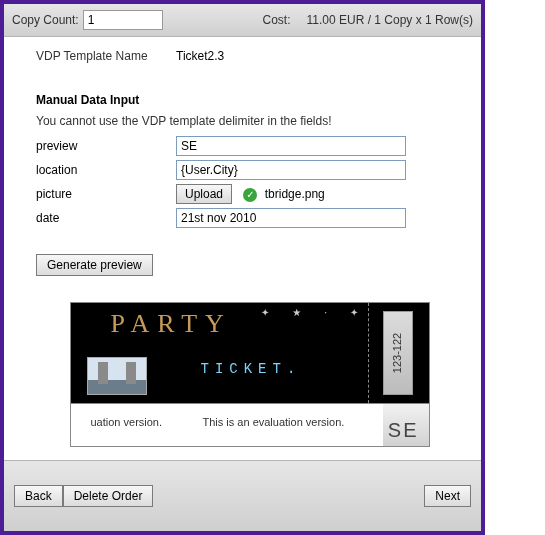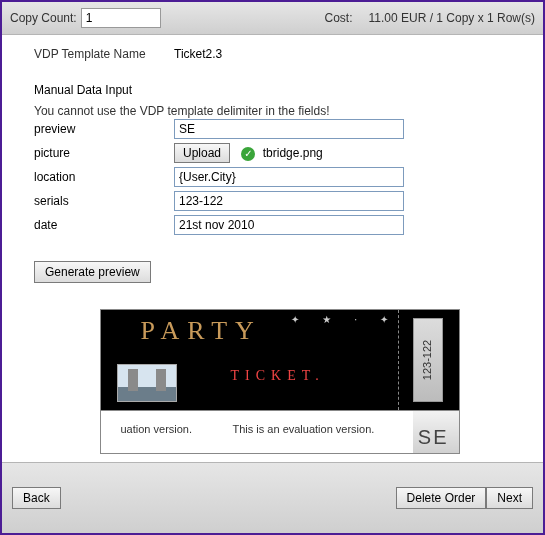--- a/index.html
+++ b/index.html
@@ -1,53 +1,53 @@
 <!DOCTYPE html>
 <html><head>
 <meta charset="utf-8">
 <style>
   html,body{margin:0;padding:0;font-family:Arial,Helvetica,sans-serif;font-size:12px;color:#000;background:#fff}
-  .frame{width:545px;height:535px;border:2px solid #4c1d95;box-sizing:border-box;position:relative}
+  .frame{width:485px;height:535px;border:4px solid #4c1d95;box-sizing:border-box;position:relative}
   .topbar{height:32px;background:linear-gradient(#e6e6e6,#cfcfcf);border-bottom:1px solid #b5b5b5;display:flex;align-items:center;padding:0 8px;font-size:12px;color:#333}
   .topbar .lbl{margin-right:4px}
   .topbar input{width:70px;height:18px;border:1px solid #999;padding:0 4px;font-size:12px}
   .topbar .cost{margin-left:auto;color:#333}
   .topbar .costval{margin-left:16px;color:#333}
   .content{padding:12px 18px 0 32px}
   .row{display:flex;align-items:center;margin-bottom:10px}
   .row .k{width:140px;color:#333}
   .row .v{flex:1}
-  .sect{font-weight:normal;margin:22px 0 6px 0}
-  .note{font-size:12px;color:#333;margin-bottom:0;line-height:1.35}
+  .sect{font-weight:bold;margin:30px 0 6px 0}
+  .note{font-size:12px;color:#333;margin-bottom:7px;line-height:1.35}
   .fld{display:flex;align-items:center;margin-bottom:4px}
   .fld .k{width:140px}
   .fld input[type=text]{width:220px;height:18px;border:1px solid #7d9bbd;padding:0 4px;font-size:12px}
   .fld .ibtn{display:inline-block;border:1px solid #7a7a7a;background:linear-gradient(#f7f7f7,#dcdcdc);padding:2px 8px;margin-right:8px;font-size:12px;cursor:pointer}
   .ok{display:inline-flex;align-items:center;justify-content:center;width:14px;height:14px;border-radius:50%;background:#3aa53a;color:#fff;font-size:10px;line-height:1;margin-right:4px}
   .center{text-align:left;margin:26px 0}
   .btn{display:inline-block;border:1px solid #7a7a7a;background:linear-gradient(#f7f7f7,#dcdcdc);padding:3px 10px;font-size:12px;cursor:pointer}
   .preview{width:360px;margin:4px auto 0 auto;position:relative}
   .preview .img{height:100px;background:#000;position:relative;overflow:hidden;border:1px solid #888}
   .party{position:absolute;left:40px;top:6px;color:#c89a5a;font-size:26px;letter-spacing:8px;font-family:Georgia,serif}
-  .tline{position:absolute;left:130px;top:58px;color:#ef4444;font-size:14px;letter-spacing:6px;font-family:Liberation Serif, serif}
+  .tline{position:absolute;left:130px;top:58px;color:#7dd3fc;font-size:14px;letter-spacing:6px;font-family:Liberation Mono, monospace}
   .dots::before{content:"✦ ★ · ✦";position:absolute;top:4px;right:60px;color:#fff;font-size:10px;letter-spacing:10px;opacity:.8}
   .dash{position:absolute;top:0;bottom:0;right:60px;border-left:1px dashed #888}
   .stub{position:absolute;top:8px;right:16px;bottom:8px;width:28px;background:linear-gradient(#dcdcdc,#bcbcbc);border:1px solid #999;display:flex;align-items:center;justify-content:center}
   .stub span{transform:rotate(-90deg);font-size:11px;color:#333;white-space:nowrap}
   .bridge{position:absolute;left:16px;top:54px;width:58px;height:36px;background:linear-gradient(#d7e4ef 60%,#6b7d8a 60%);border:1px solid #aaa}
   .bridge::before,.bridge::after{content:"";position:absolute;top:4px;width:10px;height:22px;background:#8a8a8a}
   .bridge::before{left:10px}
   .bridge::after{right:10px}
   .eval{border:1px solid #888;border-top:none;height:42px;position:relative;background:#fff;font-size:11px;color:#333}
   .eval .t1{position:absolute;left:20px;top:12px}
   .eval .t2{position:absolute;left:132px;top:12px}
   .eval .se{position:absolute;right:10px;bottom:4px;font-size:20px;color:#444;letter-spacing:2px}
   .eval .sh{position:absolute;right:0;top:0;bottom:0;width:46px;background:linear-gradient(rgba(0,0,0,0.05),rgba(0,0,0,0.18))}
   .footer{position:absolute;left:0;right:0;bottom:0;height:36px;background:linear-gradient(#e6e6e6,#cfcfcf);border-top:1px solid #b5b5b5;display:flex;align-items:center;padding:17px 10px}
-  .footer .mid{flex:1;text-align:right}
+  .footer .mid{flex:1;text-align:left}
 </style>
 </head>
 <body>
 
 <div class="frame">
 
   <div class="topbar">
     <span class="lbl">Copy Count:</span>
     <input type="text" value="1" style="">
     <span class="cost">Cost:</span>
@@ -64,34 +64,30 @@
     <div class="sect">Manual Data Input</div>
     <div class="note">
       <span>You cannot use the VDP template delimiter in the fields!</span><br>
     </div>
 
     <div class="fld">
       <div class="k">preview</div>
       <input type="text" value="SE" style="">
     </div>
     <div class="fld">
+      <div class="k">location</div>
+      <input type="text" value="{User.City}" style="">
+    </div>
+    <div class="fld">
       <div class="k">picture</div>
       <div>
         <span class="ibtn">Upload</span>
         <span class="ok">✓</span>
         <span>tbridge.png</span>
       </div>
-    </div>
-    <div class="fld">
-      <div class="k">location</div>
-      <input type="text" value="{User.City}" style="">
-    </div>
-    <div class="fld">
-      <div class="k">serials</div>
-      <input type="text" value="123-122" style="">
     </div>
     <div class="fld">
       <div class="k">date</div>
       <input type="text" value="21st nov 2010" style="">
     </div>
 
     <div class="center">
       <span class="btn">Generate preview</span>
     </div>
 

